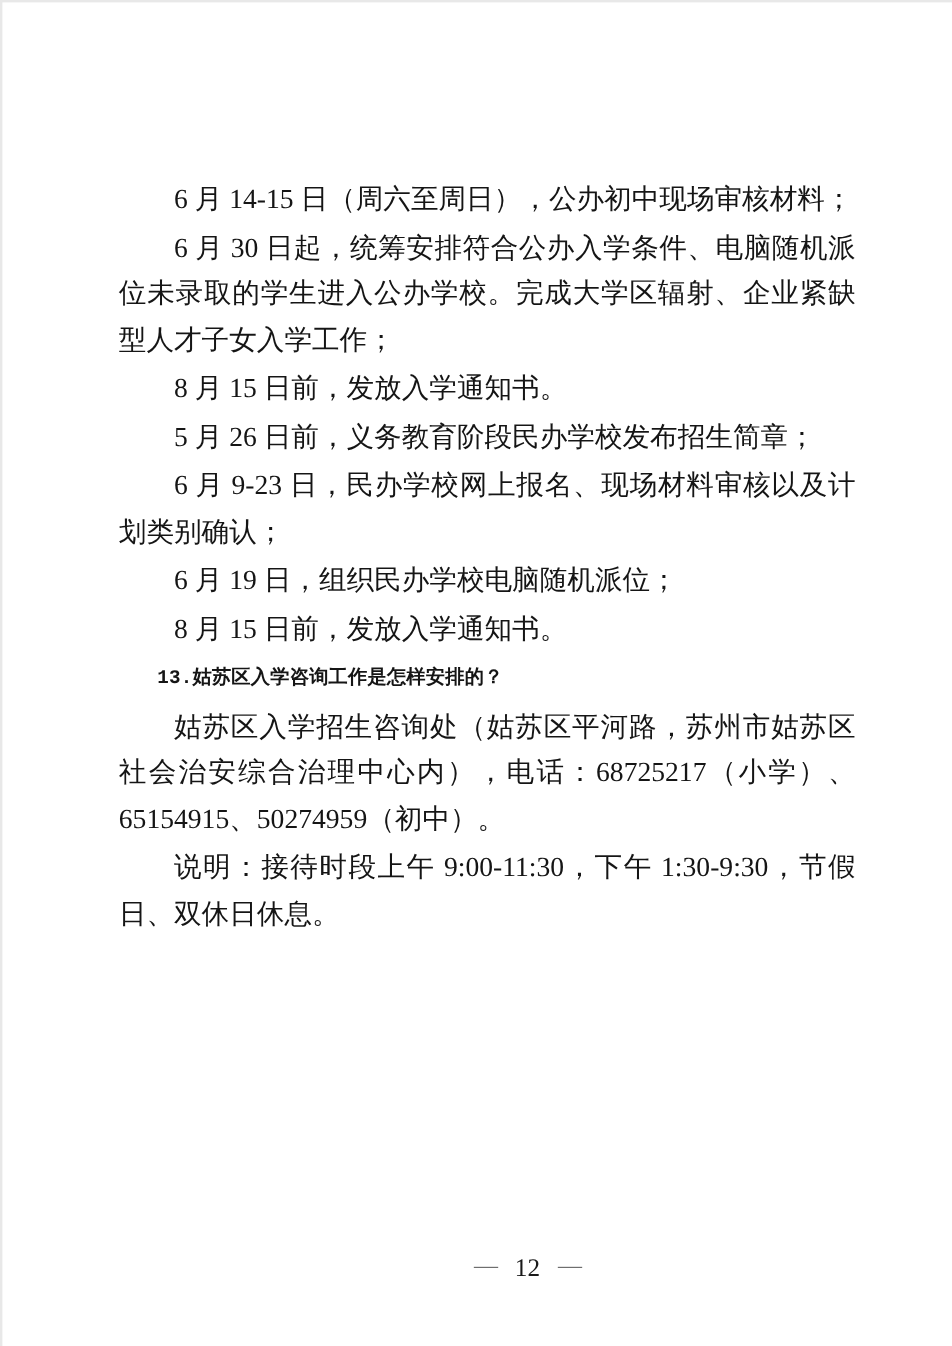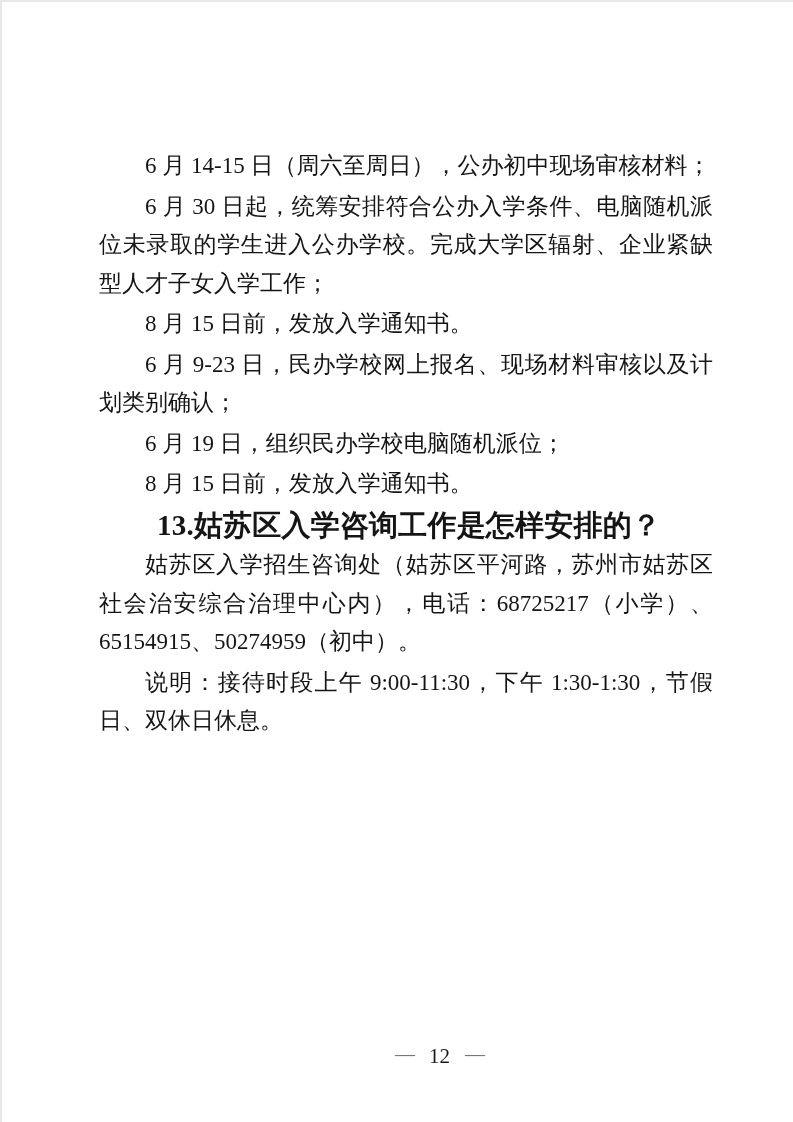--- a/index.html
+++ b/index.html
@@ -25,23 +25,23 @@
     line-height: 38.5px;
     text-align: justify;
     text-justify: inter-ideograph;
   }
   .content p {
     text-indent: 2em;
     margin: 0;
   }
   .content p.heading {
     font-weight: 700;
-    font-size: 29px;
+    font-size: 16px;
     letter-spacing: 0.2px;
-    font-family: Liberation Serif, serif;
+    font-family: Liberation Mono, monospace;
   }
   .footer {
     position: absolute;
     top: 1040px;
     left: 0;
     width: 100%;
     text-align: center;
     font-size: 21px;
     line-height: 26px;
     color: #1a1a1a;
@@ -58,25 +58,26 @@
 </style>
 </head>
 <body>
 
 <div class="page">
 
   <div class="content">
     <p>6 月 14-15 日（周六至周日），公办初中现场审核材料；</p>
     <p>6 月 30 日起，统筹安排符合公办入学条件、电脑随机派位未录取的学生进入公办学校。完成大学区辐射、企业紧缺型人才子女入学工作；</p>
     <p>8 月 15 日前，发放入学通知书。</p>
+    <p>5 月 26 日前，义务教育阶段民办学校发布招生简章；</p>
     <p>6 月 9-23 日，民办学校网上报名、现场材料审核以及计划类别确认；</p>
     <p>6 月 19 日，组织民办学校电脑随机派位；</p>
     <p>8 月 15 日前，发放入学通知书。</p>
     <p class="heading">13.姑苏区入学咨询工作是怎样安排的？</p>
     <p>姑苏区入学招生咨询处（姑苏区平河路，苏州市姑苏区社会治安综合治理中心内），电话：68725217（小学）、65154915、50274959（初中）。</p>
-    <p>说明：接待时段上午 9:00-11:30，下午 1:30-1:30，节假日、双休日休息。</p>
+    <p>说明：接待时段上午 9:00-11:30，下午 1:30-9:30，节假日、双休日休息。</p>
   </div>
 
   <div class="footer">
     <span class="dash">—</span><span>12</span><span class="dash">—</span>
   </div>
 
 </div>
 
 </body></html>

